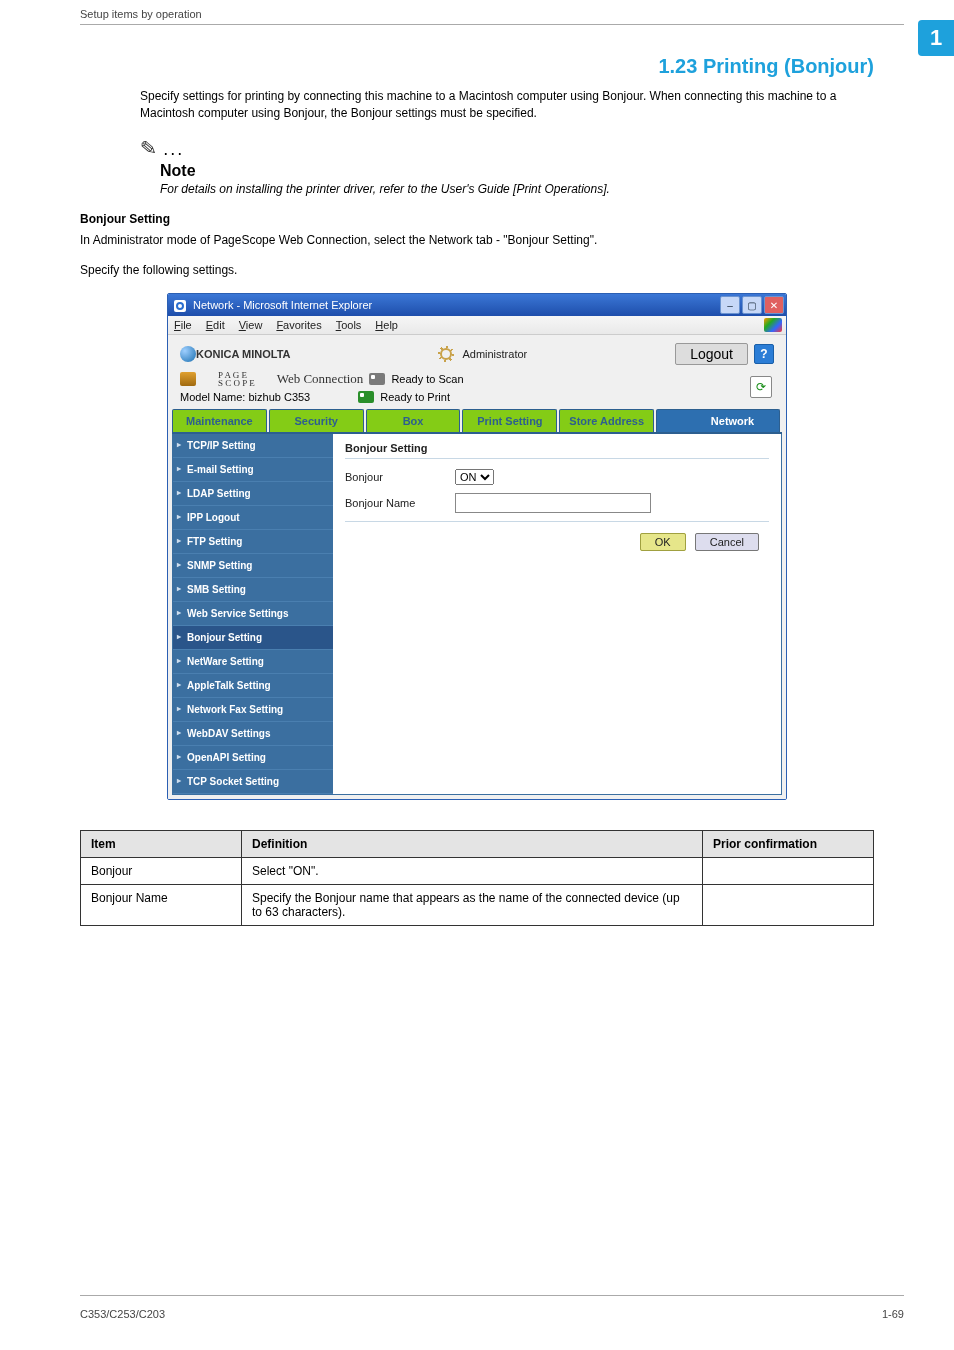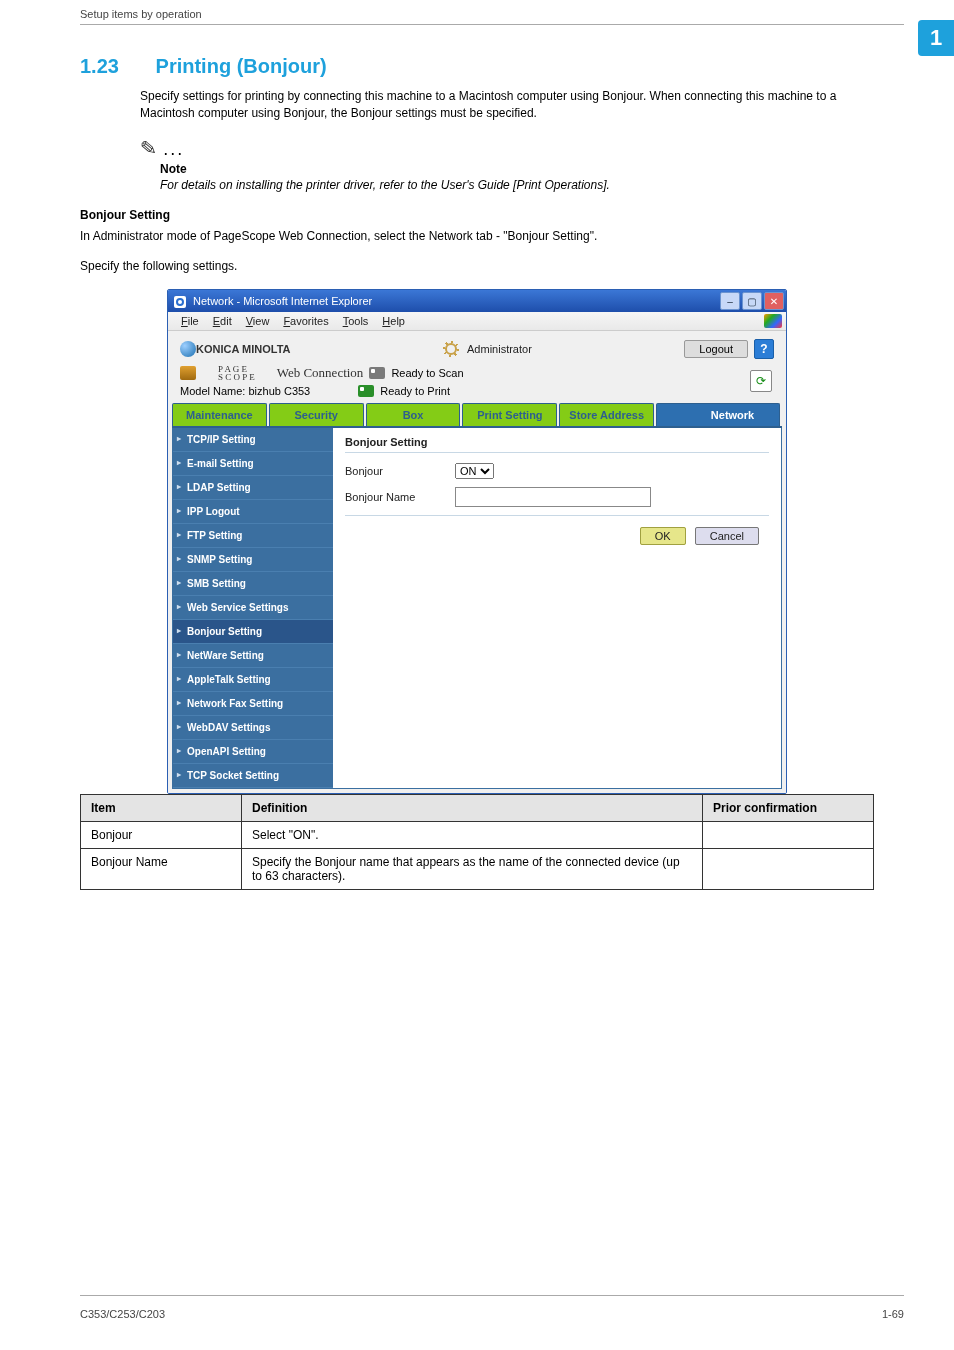--- a/index.html
+++ b/index.html
@@ -46,36 +46,37 @@
     border-bottom-left-radius: 4px;
   }
   .body {
     padding: 30px 80px 0 80px;
   }
   h1.section {
     color: #1ea1dc;
     font-size: 20px;
     font-weight: bold;
     margin: 0 0 10px 0;
+    text-align: right;
   }
   h1.section .secnum { display:inline-block; width:70px; }
   .para {
     font-size: 12px;
     line-height: 1.4;
     margin: 0 0 14px 60px;
   }
   .note-block { margin: 10px 0 10px 60px; }
   .note-icon {
     font-size: 20px;
     color: #333;
     display:inline-block;
     transform: rotate(-5deg);
   }
   .note-dots { font-size: 18px; letter-spacing: 2px; vertical-align: bottom; margin-left:2px;}
-  .note-label { font-weight: bold; font-size: 12px; margin: 2px 0 2px 20px; }
+  .note-label { font-weight: bold; font-size: 16px; margin: 2px 0 2px 20px; }
   .note-body { font-style: italic; font-size: 12px; margin: 0 0 0 20px; }
   .subhead { font-weight: bold; font-size: 12px; margin: 16px 0 6px 0; }
 
   
   .shot-wrap {
     margin: 10px auto 0 auto;
     width: 620px;
   }
   .ie-window {
     border: 1px solid #2b5fb3;
@@ -96,21 +97,21 @@
   .ie-title .wicos { display:flex; gap:2px; }
   .ie-btn {
     width: 18px; height: 16px; background:#c7d8f7; border:1px solid #6a93d0;
     display:flex; align-items:center; justify-content:center; font-size:10px;
     border-radius:2px; color:#234;
   }
   .ie-btn.close { background:#e06060; color:#fff; }
   .ie-menu {
     background: linear-gradient(#f6f6f6,#e9e9e9);
     font-size: 11px;
-    padding: 3px 13px;
+    padding: 3px 6px;
     border-bottom:1px solid #ccc;
     display:flex; gap:14px; color:#222;
     position:relative;
   }
   .ie-menu .u { text-decoration: underline; }
   .ie-flag {
     position:absolute; right:4px; top:2px; width:18px; height:14px;
     background: linear-gradient(135deg,#ff9900,#22aa22,#3366ff,#ff3333);
     border-radius:2px;
   }
@@ -135,21 +136,21 @@
     content:""; position:absolute; inset:-1px; background:
       radial-gradient(circle, transparent 5px, transparent 6px),
       repeating-conic-gradient(#c9a24a 0 15deg, transparent 15deg 45deg);
     -webkit-mask: radial-gradient(circle, transparent 5px, #000 5px 8px, transparent 8px);
             mask: radial-gradient(circle, transparent 5px, #000 5px 8px, transparent 8px);
     border-radius:50%;
   }
   .admin-label { font-size:11px; color:#222; display:flex; align-items:center; gap:4px;}
   .logout-area { display:flex; align-items:center; gap:6px; }
   .logout-btn {
-    background:#ddd; border:1px solid #999; font-size:11px; padding:2px 14px;
+    background:#ddd; border:1px solid #999; font-size:14px; padding:2px 14px;
     border-radius:2px;
   }
   .help-btn {
     width:18px;height:18px;background:#2b7dd6;color:#fff;font-weight:bold;
     font-size:12px;display:flex;align-items:center;justify-content:center;
     border:1px solid #1a5fa8; border-radius:2px;
   }
   .subrow { display:flex; align-items:center; gap:6px; font-size:11px; padding:2px 8px;}
   .webconn { font-family: Georgia, serif; font-size:13px; color:#333; display:flex; align-items:center; gap:22px;}
   .ps { font-size:9px; line-height:8px; color:#333; }
@@ -196,20 +197,21 @@
   .btn {
     background:#dde; border:1px solid #777; font-size:11px; padding:2px 14px;
     border-radius:2px; margin-left:6px;text-align:center;
   }
   .btn.ok { background:#e6e68a; border-color:#a0a040; }
 
   
   table.def {
     width: 100%;
     border-collapse: collapse;
+    margin-top: 30px;
     font-size: 12px;
   }
   table.def th, table.def td {
     border: 1px solid #333;
     padding: 6px 10px;
     text-align: left;
     vertical-align: top;
   }
   table.def th { background:#e4e4e4; font-weight:bold; }
   table.def td.item { width:140px; }

